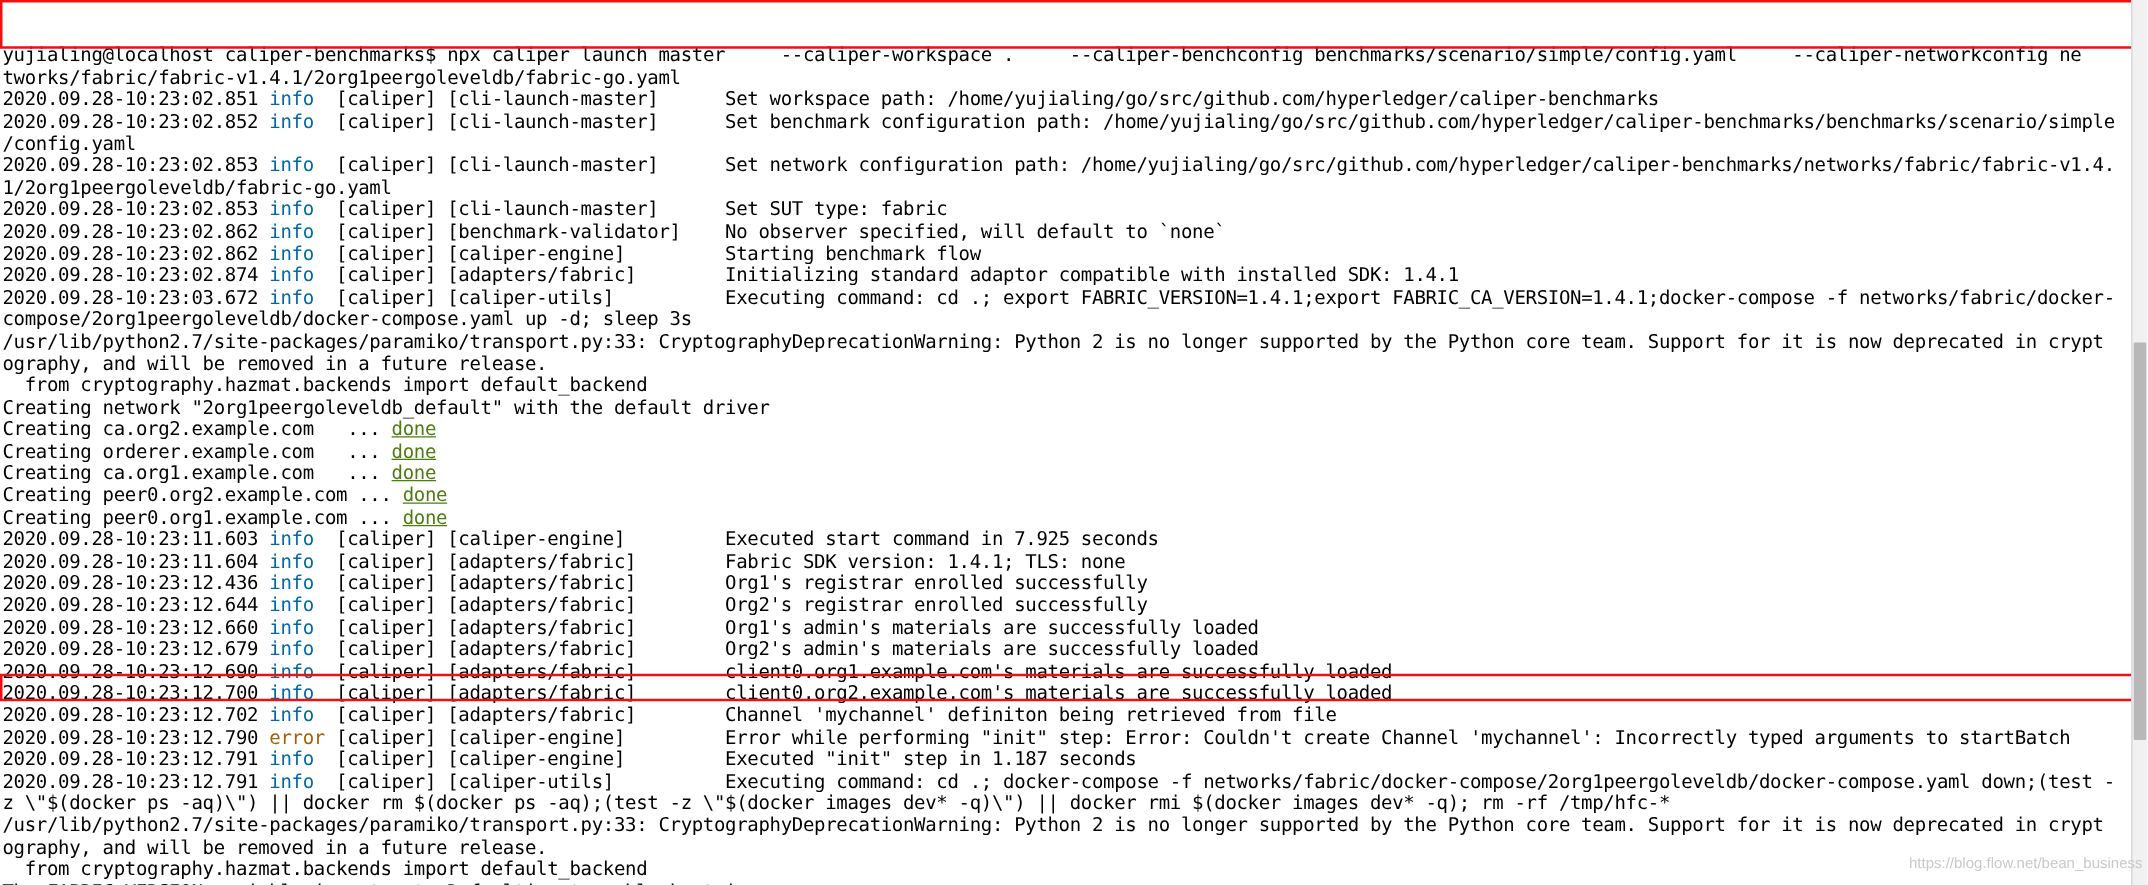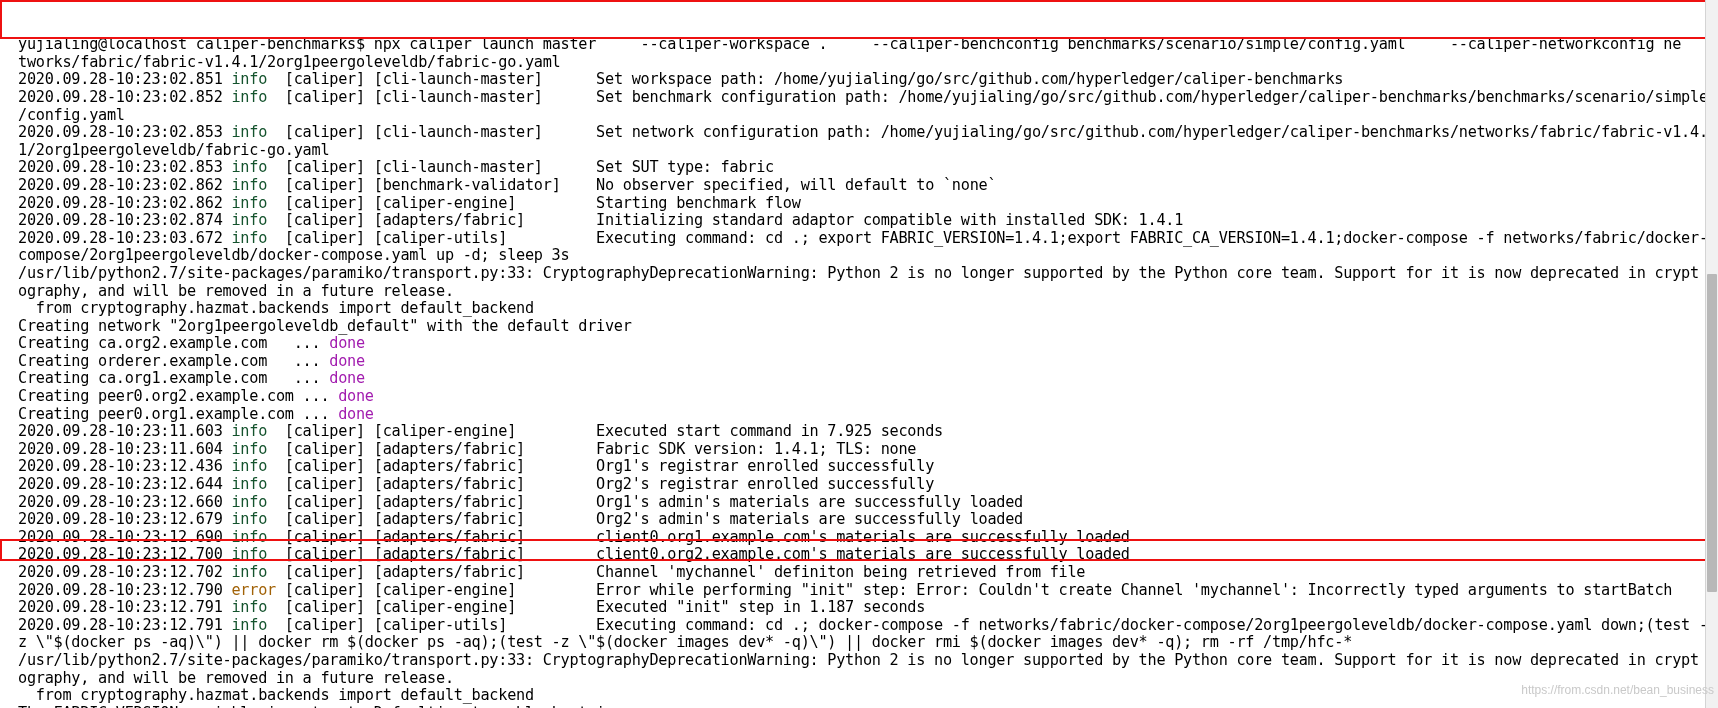--- a/index.html
+++ b/index.html
@@ -18,31 +18,31 @@
     width: 1718px;
     height: 708px;
     background: #ffffff;
     color: #000000;
     font-size: 15.2px;
     line-height: 17.6px;
     letter-spacing: -0.25px;
     white-space: pre;
     overflow: hidden;
     box-sizing: border-box;
-    padding: 1px 0 0 18px;
+    padding: 1px 0 0 2px;
   }
   .line {
     white-space: pre;
     height: 17.6px;
     display: block;
     position: relative;
   }
-  .info { color: #14532d; }
+  .info { color: #0369a1; }
   .error { color: #a16207; font-weight: normal; }
-  .done { color: #a21caf; }
+  .done { color: #4d7c0f; text-decoration: underline; }
 
   
   .annot {
     position: absolute;
     border: 2.5px solid #ee1111;
     box-sizing: border-box;
     pointer-events: none;
   }
   #annot-command {
     left: 0px;
@@ -92,14 +92,14 @@
 <div id="terminal">
   <div id="lines-container"><div class="line"><span>yujialing@localhost caliper-benchmarks</span><span>$</span><span> npx caliper launch master     --caliper-workspace .     --caliper-benchconfig benchmarks/scenario/simple/config.yaml     --caliper-networkconfig ne</span></div><div class="line"><span>tworks/fabric/fabric-v1.4.1/2org1peergoleveldb/fabric-go.yaml</span></div><div class="line"><span>2020.09.28-10:23:02.851 </span><span class="info">info</span><span>  [caliper] [cli-launch-master]      Set workspace path: /home/yujialing/go/src/github.com/hyperledger/caliper-benchmarks</span></div><div class="line"><span>2020.09.28-10:23:02.852 </span><span class="info">info</span><span>  [caliper] [cli-launch-master]      Set benchmark configuration path: /home/yujialing/go/src/github.com/hyperledger/caliper-benchmarks/benchmarks/scenario/simple</span></div><div class="line"><span>/config.yaml</span></div><div class="line"><span>2020.09.28-10:23:02.853 </span><span class="info">info</span><span>  [caliper] [cli-launch-master]      Set network configuration path: /home/yujialing/go/src/github.com/hyperledger/caliper-benchmarks/networks/fabric/fabric-v1.4.</span></div><div class="line"><span>1/2org1peergoleveldb/fabric-go.yaml</span></div><div class="line"><span>2020.09.28-10:23:02.853 </span><span class="info">info</span><span>  [caliper] [cli-launch-master]      Set SUT type: fabric</span></div><div class="line"><span>2020.09.28-10:23:02.862 </span><span class="info">info</span><span>  [caliper] [benchmark-validator]    No observer specified, will default to `none`</span></div><div class="line"><span>2020.09.28-10:23:02.862 </span><span class="info">info</span><span>  [caliper] [caliper-engine]         Starting benchmark flow</span></div><div class="line"><span>2020.09.28-10:23:02.874 </span><span class="info">info</span><span>  [caliper] [adapters/fabric]        Initializing standard adaptor compatible with installed SDK: 1.4.1</span></div><div class="line"><span>2020.09.28-10:23:03.672 </span><span class="info">info</span><span>  [caliper] [caliper-utils]          Executing command: cd .; export FABRIC_VERSION=1.4.1;export FABRIC_CA_VERSION=1.4.1;docker-compose -f networks/fabric/docker-</span></div><div class="line"><span>compose/2org1peergoleveldb/docker-compose.yaml up -d; sleep 3s</span></div><div class="line"><span>/usr/lib/python2.7/site-packages/paramiko/transport.py:33: CryptographyDeprecationWarning: Python 2 is no longer supported by the Python core team. Support for it is now deprecated in crypt</span></div><div class="line"><span>ography, and will be removed in a future release.</span></div><div class="line"><span>  from cryptography.hazmat.backends import default_backend</span></div><div class="line"><span>Creating network "2org1peergoleveldb_default" with the default driver</span></div><div class="line"><span>Creating ca.org2.example.com   ... </span><span class="done">done</span></div><div class="line"><span>Creating orderer.example.com   ... </span><span class="done">done</span></div><div class="line"><span>Creating ca.org1.example.com   ... </span><span class="done">done</span></div><div class="line"><span>Creating peer0.org2.example.com ... </span><span class="done">done</span></div><div class="line"><span>Creating peer0.org1.example.com ... </span><span class="done">done</span></div><div class="line"><span>2020.09.28-10:23:11.603 </span><span class="info">info</span><span>  [caliper] [caliper-engine]         Executed start command in 7.925 seconds</span></div><div class="line"><span>2020.09.28-10:23:11.604 </span><span class="info">info</span><span>  [caliper] [adapters/fabric]        Fabric SDK version: 1.4.1; TLS: none</span></div><div class="line"><span>2020.09.28-10:23:12.436 </span><span class="info">info</span><span>  [caliper] [adapters/fabric]        Org1's registrar enrolled successfully</span></div><div class="line"><span>2020.09.28-10:23:12.644 </span><span class="info">info</span><span>  [caliper] [adapters/fabric]        Org2's registrar enrolled successfully</span></div><div class="line"><span>2020.09.28-10:23:12.660 </span><span class="info">info</span><span>  [caliper] [adapters/fabric]        Org1's admin's materials are successfully loaded</span></div><div class="line"><span>2020.09.28-10:23:12.679 </span><span class="info">info</span><span>  [caliper] [adapters/fabric]        Org2's admin's materials are successfully loaded</span></div><div class="line"><span>2020.09.28-10:23:12.690 </span><span class="info">info</span><span>  [caliper] [adapters/fabric]        client0.org1.example.com's materials are successfully loaded</span></div><div class="line"><span>2020.09.28-10:23:12.700 </span><span class="info">info</span><span>  [caliper] [adapters/fabric]        client0.org2.example.com's materials are successfully loaded</span></div><div class="line"><span>2020.09.28-10:23:12.702 </span><span class="info">info</span><span>  [caliper] [adapters/fabric]        Channel 'mychannel' definiton being retrieved from file</span></div><div class="line"><span>2020.09.28-10:23:12.790 </span><span class="error">error</span><span> [caliper] [caliper-engine]         Error while performing "init" step: Error: Couldn't create Channel 'mychannel': Incorrectly typed arguments to startBatch</span></div><div class="line"><span>2020.09.28-10:23:12.791 </span><span class="info">info</span><span>  [caliper] [caliper-engine]         Executed "init" step in 1.187 seconds</span></div><div class="line"><span>2020.09.28-10:23:12.791 </span><span class="info">info</span><span>  [caliper] [caliper-utils]          Executing command: cd .; docker-compose -f networks/fabric/docker-compose/2org1peergoleveldb/docker-compose.yaml down;(test -</span></div><div class="line"><span>z \"$(docker ps -aq)\") || docker rm $(docker ps -aq);(test -z \"$(docker images dev* -q)\") || docker rmi $(docker images dev* -q); rm -rf /tmp/hfc-*</span></div><div class="line"><span>/usr/lib/python2.7/site-packages/paramiko/transport.py:33: CryptographyDeprecationWarning: Python 2 is no longer supported by the Python core team. Support for it is now deprecated in crypt</span></div><div class="line"><span>ography, and will be removed in a future release.</span></div><div class="line"><span>  from cryptography.hazmat.backends import default_backend</span></div><div class="line"><span>The FABRIC_VERSION variable is not set. Defaulting to a blank string.</span></div></div>
 
   <div class="annot" id="annot-command"></div>
   <div class="annot" id="annot-error"></div>
 
   <div id="scrollbar-track">
     <div id="scrollbar-thumb"></div>
   </div>
 
-  <div id="watermark">https://from.csdn.net/bean_business</div>
+  <div id="watermark">https://blog.flow.net/bean_business</div>
 </div>
 
 </body></html>

